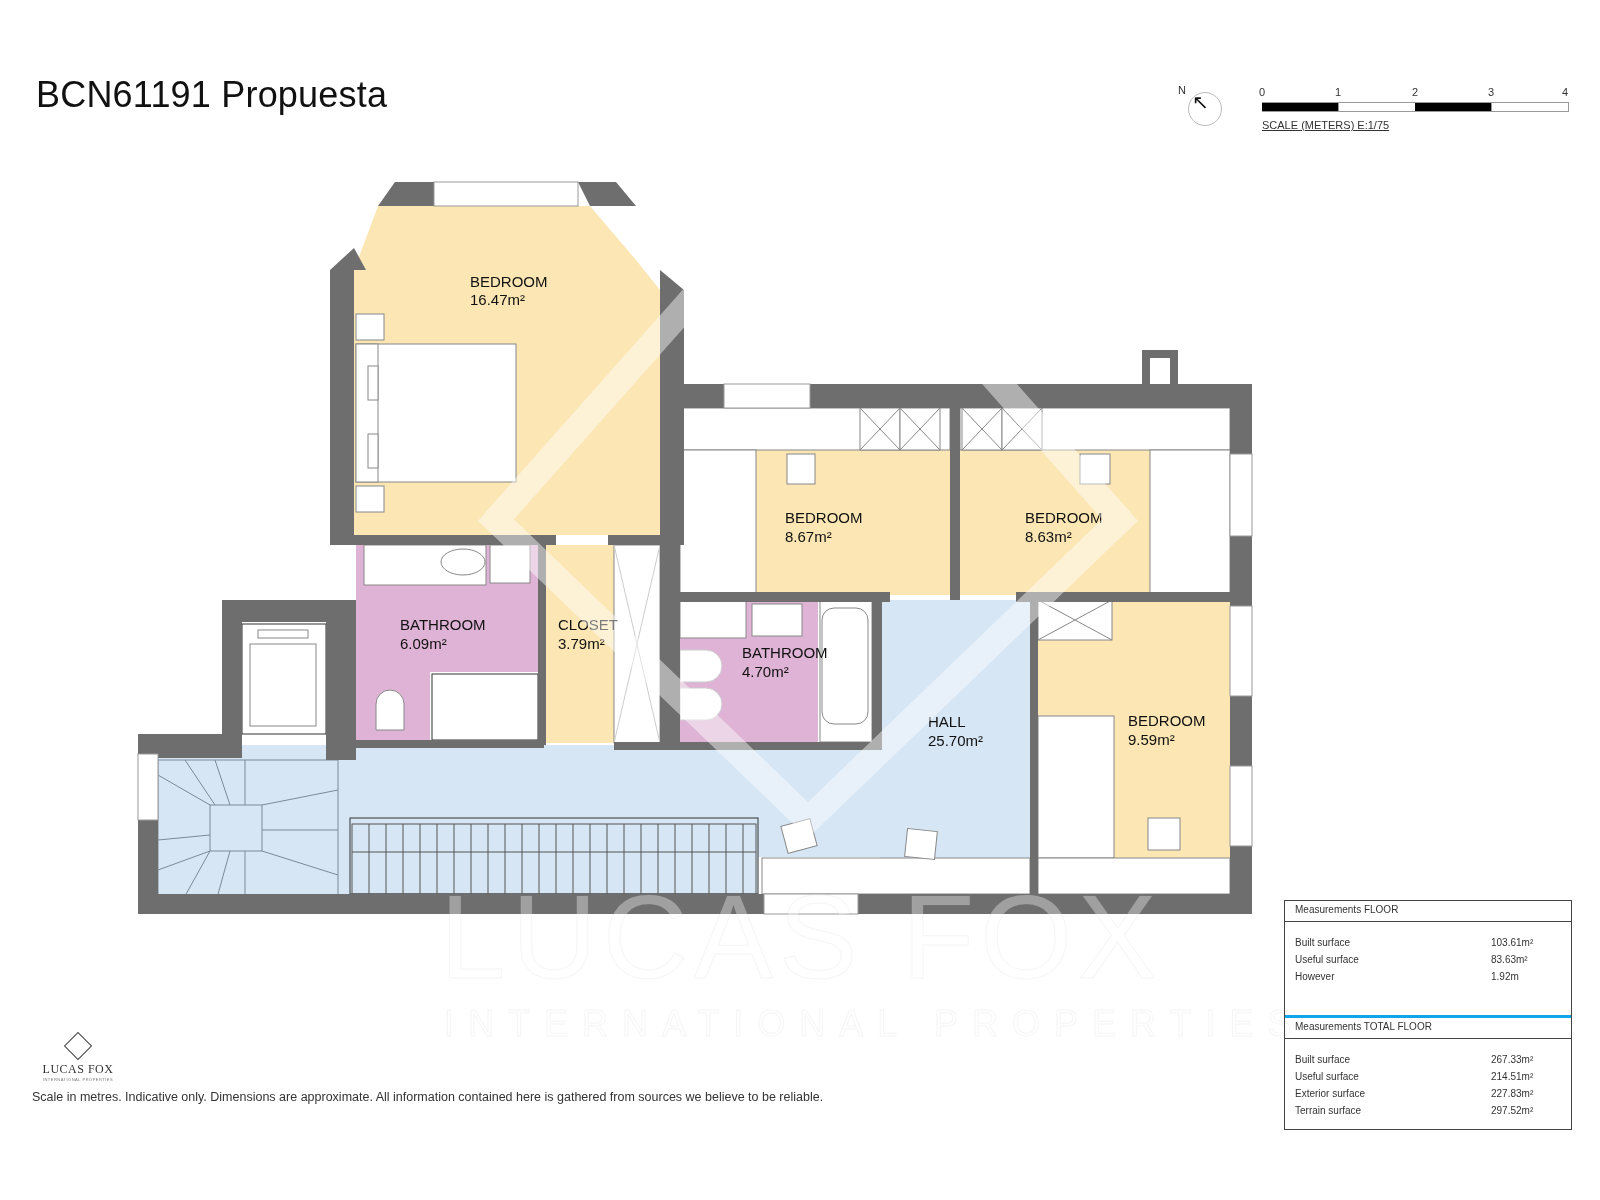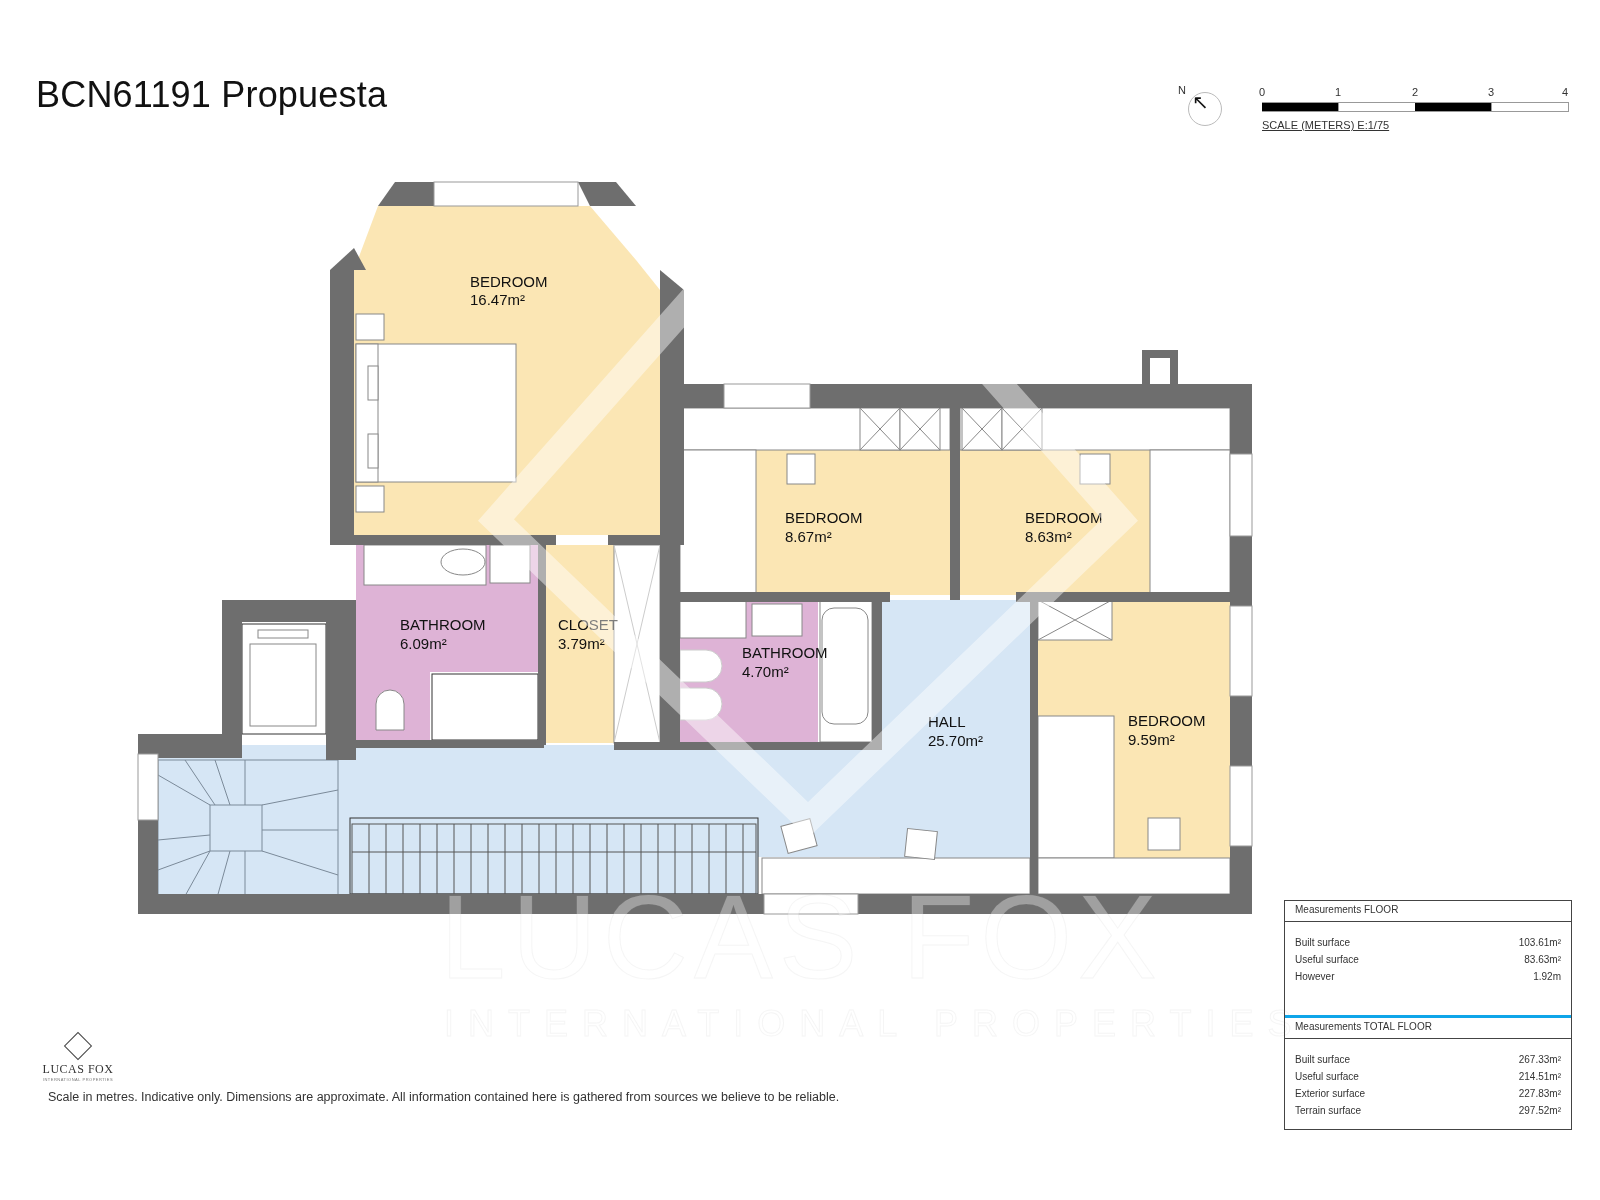--- a/index.html
+++ b/index.html
@@ -14,29 +14,29 @@
   .scale-ticks span { position:absolute; top:0; transform:translateX(-3px); }
   .scale-bar-row { position:relative; height:8px; border:1px solid #999; border-left:none; width:306px; display:flex; }
   .scale-seg { flex:1; height:100%; }
   .scale-seg.dark { background:#000; }
   .scale-seg.light { background:#fff; border-left:1px solid #999; }
   .scale-caption { font-size:11px; color:#333; margin-top:7px;text-decoration:underline; }
   .plan { position:absolute; left:0; top:0; }
   .room-label { font-family:"Liberation Sans", sans-serif; font-size:15px; fill:#111; }
   .measure { position:absolute; left:1284px; top:900px; width:286px; border:1px solid #444; font-size:10px; color:#333; }
   .measure .mhead { border-bottom:1px solid #444; padding:3px 10px; height:14px; }
-  .measure .mbody { padding:12px 10px 10px 10px;text-align:right; }
+  .measure .mbody { padding:12px 10px 10px 10px; }
   .measure .mrow { display:flex; justify-content:space-between; line-height:17px; }
   .measure .mrow .v { width:70px; }
   .measure .msec2 { border-top:3px solid #0ea5e9;margin-top:20px; }
   .logo { position:absolute; left:38px; top:1036px; width:80px; text-align:center; }
   .logo-mark { width:18px; height:18px; margin:0 auto; border:1px solid #444; transform:rotate(45deg); }
   .logo-name { font-family:"Liberation Serif", serif; font-size:12px; color:#333; margin-top:6px; letter-spacing:0.5px; }
   .logo-sub { font-size:4px; color:#777; letter-spacing:0.5px; }
-  .disclaimer { position:absolute; left:48px; top:1089px; font-size:12.5px; color:#333; line-height:16px; width:900px; }
+  .disclaimer { position:absolute; left:32px; top:1089px; font-size:12.5px; color:#333; line-height:16px; width:900px; }
   .watermark { position:absolute; left:0; top:0; pointer-events:none; }
 </style>
 </head>
 <body>
 
 <div class="title">BCN61191 Propuesta</div>
 
 <div class="north">
   <span class="north-label">N</span>
   <div class="north-circle"></div>

